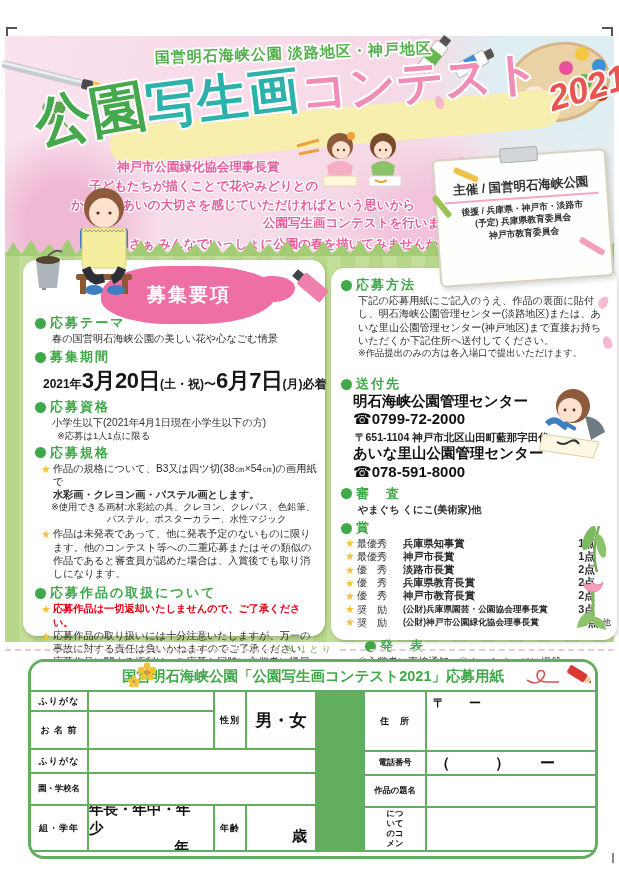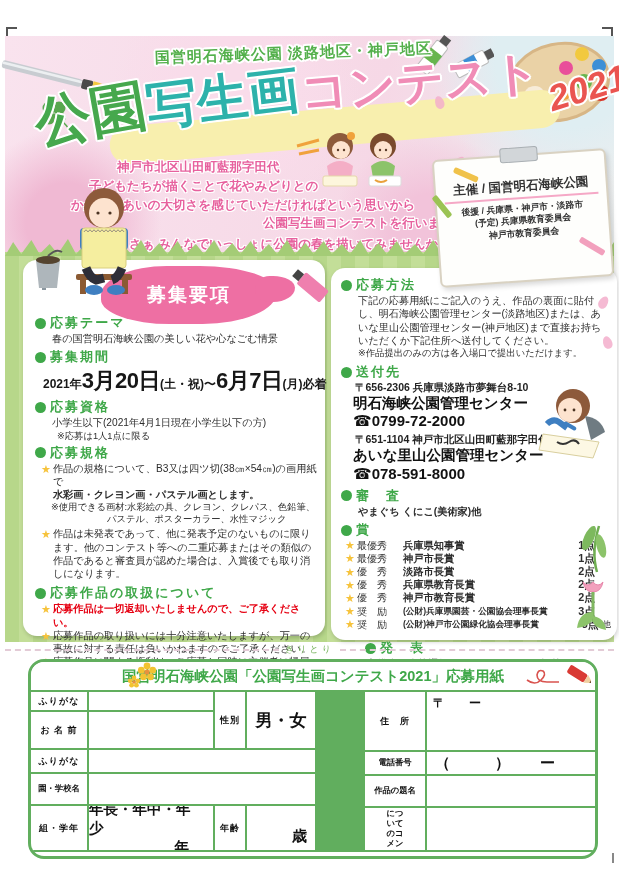--- a/index.html
+++ b/index.html
@@ -182,21 +182,21 @@
       <rect x="28" y="48" width="34" height="10" rx="2" fill="#fdf6dc" stroke="#e5d9a9"></rect>
       <circle cx="88" cy="18" r="13" fill="#7a4a2d"></circle>
         <circle cx="88" cy="22" r="9" fill="#fde3cf"></circle>
       <circle cx="85" cy="22" r="1.2" fill="#5a3a28"></circle>
         <circle cx="91" cy="22" r="1.2" fill="#5a3a28"></circle>
       <path d="M76 38 q12 -10 24 0 l-2 12 h-20 Z" fill="#8cc36a"></path>
       <rect x="74" y="48" width="32" height="10" rx="2" fill="#fff" stroke="#ddd"></rect>
       <path d="M80 52 q6 4 12 0" stroke="#e9a13c" stroke-width="2" fill="none"></path>
     </svg>
     <div class="intro">
-      <div class="i1 ow1">神戸市北区山田町藍那字田代</div>
+      <div class="i1 ow1">神戸市公園緑化協会理事長賞</div>
       <div class="i2 ow1">子どもたちが描くことで花やみどりとの</div>
       <div class="i3 ow1">かかわりあいの大切さを感じていただければという思いから</div>
       <div class="i4 ow1">公園写生画コンテストを行います。</div>
       <div class="i5 ow1">さぁ みんなでいっしょに公園の春を描いてみませんか</div>
     </div>
 
     <div class="clipboard">
       <div class="clip"></div>
       <div class="crayon cr1"></div>
       <div class="crayon cr2"></div>
@@ -309,25 +309,24 @@
 
     <div class="card card-r">
       <div class="rc">
         <div class="sec">
           <span class="dot"></span>
           <span class="sec-t">応募方法</span>
         </div>
         <div class="body-t">下記の応募用紙にご記入のうえ、作品の裏面に貼付し、明石海峡公園管理センター(淡路地区)または、あいな里山公園管理センター(神戸地区)まで直接お持ちいただくか下記住所へ送付してください。</div>
         <div class="note-t" style="margin-left:17px;">※作品提出のみの方は各入場口で提出いただけます。</div>
 
-        <div class="sec" style="margin-top:4px;">
+        <div class="sec" style="margin-top:16px;">
           <span class="dot"></span>
           <span class="sec-t">送付先</span>
         </div>
-        <div class="addr">〒656-2306 兵庫県淡路市夢舞台8-10</div>
         <div class="cname">明石海峡公園管理センター</div>
         <div class="tel">☎0799-72-2000</div>
         <div class="addr" style="margin-top:3px;">〒651-1104 神戸市北区山田町藍那字田代</div>
         <div class="cname">あいな里山公園管理センター</div>
         <div class="tel">☎078-591-8000</div>
 
         <div class="sec" style="margin-top:4px;">
           <span class="dot"></span>
           <span class="sec-t">審　査</span>
         </div>

